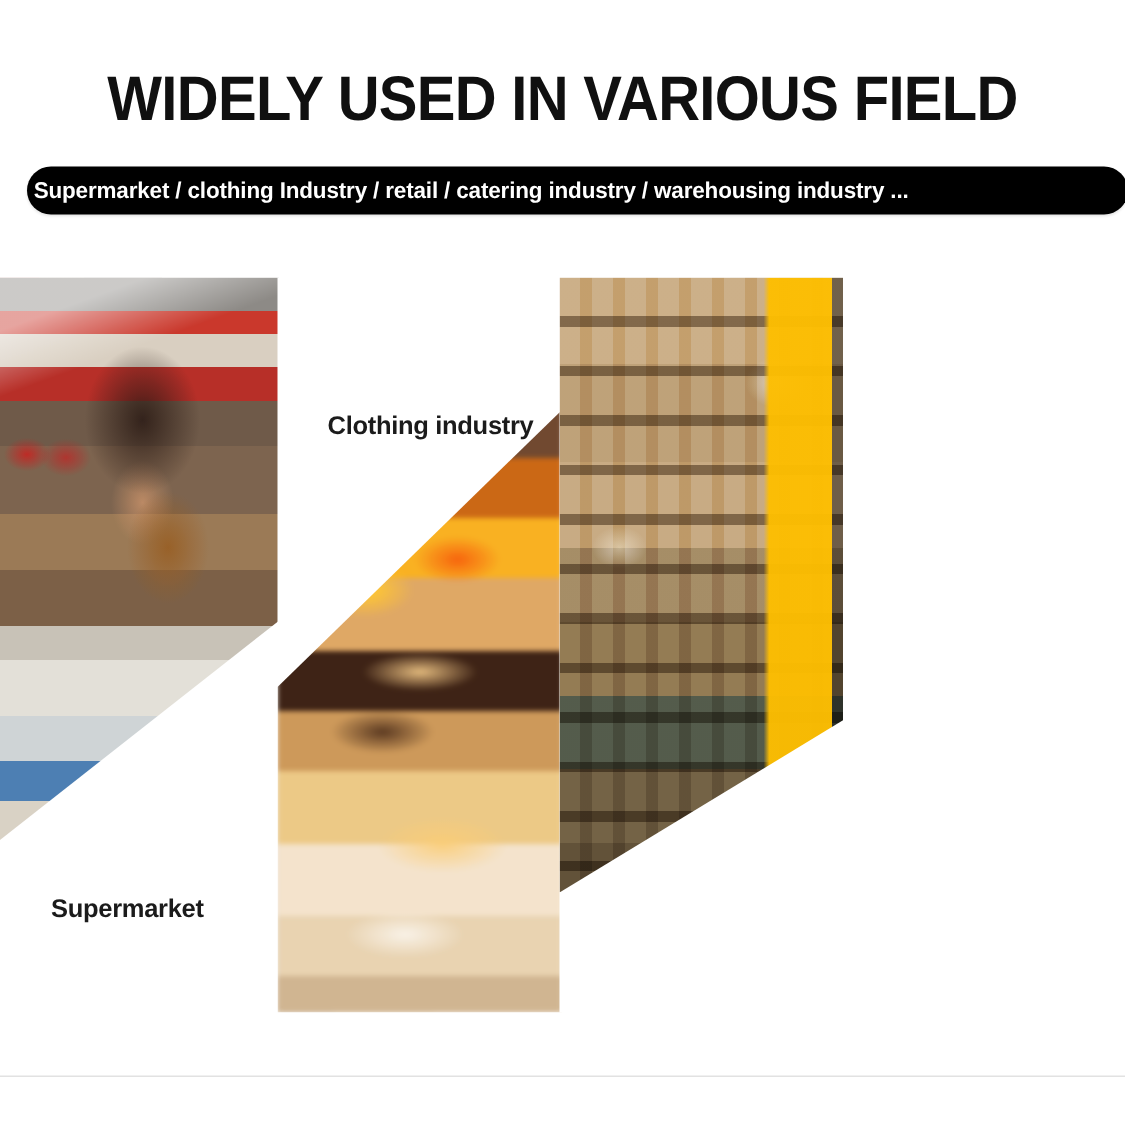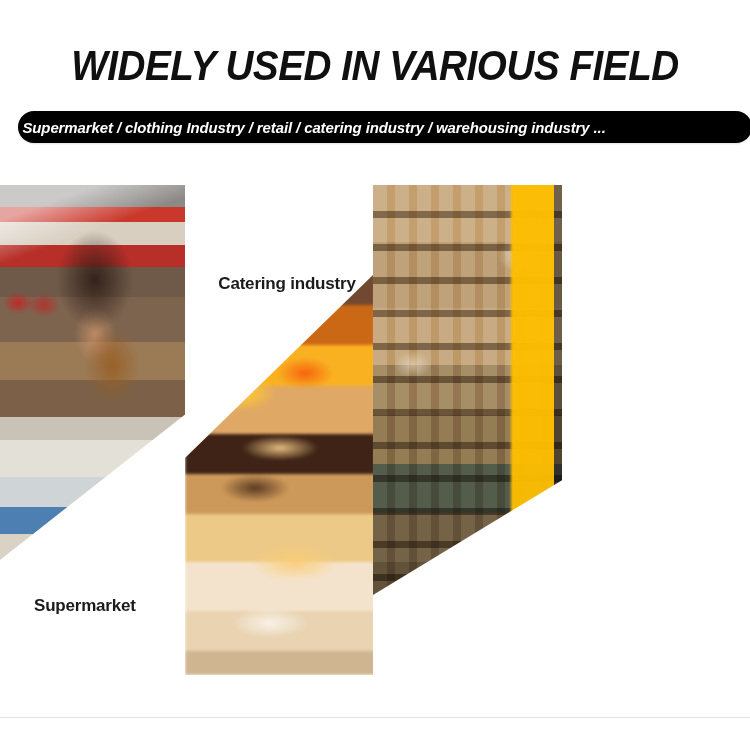--- a/index.html
+++ b/index.html
@@ -5,21 +5,21 @@
   * { margin:0; padding:0; box-sizing:border-box; }
   html,body{ width:750px; height:750px; }
   body{
     font-family:"Liberation Sans", sans-serif;
     background:#ffffff;
     width:750px; height:750px;
     position:relative; overflow:hidden;
   }
 
   
-  #header-block{ position:absolute; left:0; top:0; width:750px; height:170px;font-style:italic; }
+  #header-block{ position:absolute; left:0; top:0; width:750px; height:170px; }
 
   #page-title{
     position:absolute; left:0; top:41px; width:750px;
     text-align:center;
     font-family:"Liberation Sans", sans-serif;
     font-weight:bold;
     font-size:42px;
     letter-spacing:-0.5px;
     color:#101010;
     line-height:50px;
@@ -211,21 +211,21 @@
 
 <div id="collage">
 
   <div class="panel" id="panel-supermarket">
     <div class="photo img-supermarket"></div>
     <div class="label" id="label-supermarket">Supermarket</div>
   </div>
 
   <div class="panel" id="panel-catering">
     <div class="photo img-catering"></div>
-    <div class="label" id="label-catering">Catering industry</div>
+    <div class="label" id="label-catering">Clothing industry</div>
   </div>
 
   <div class="panel" id="panel-warehousing">
     <div class="photo img-warehouse"></div>
   </div>
 
 
 </div>
 
 <div id="bottom-rule"></div>

